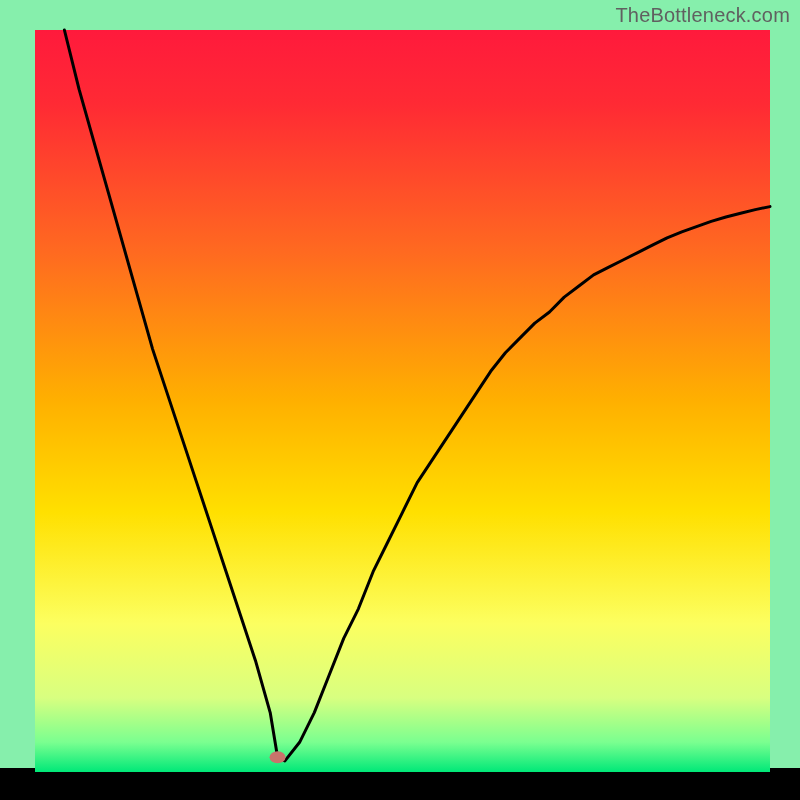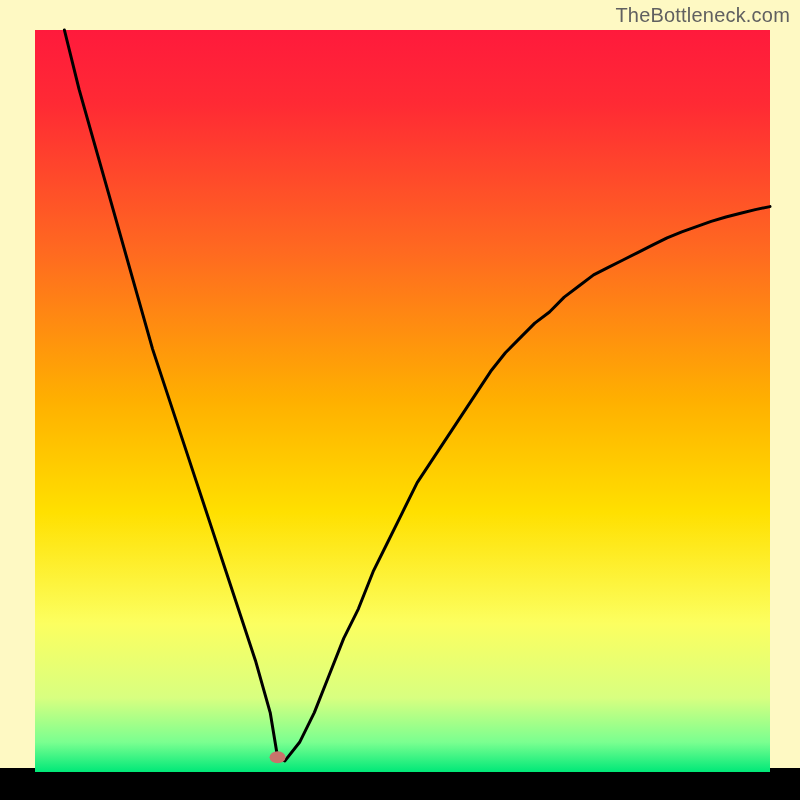--- a/index.html
+++ b/index.html
@@ -8,21 +8,21 @@
     width: 800px;
     height: 800px;
     background: #000000;
     font-family: Arial, Helvetica, sans-serif;
     overflow: hidden;
   }
   .frame {
     width: 800px;
     height: 768px;
     position: relative;
-    background: #fef9c3;
+    background: #86efac;
     box-sizing: border-box;
   }
   .watermark {
     position: absolute;
     top: 4px;
     right: 10px;
     color: #606060;
     font-size: 20px;
     font-weight: 400;
     letter-spacing: 0.2px;

